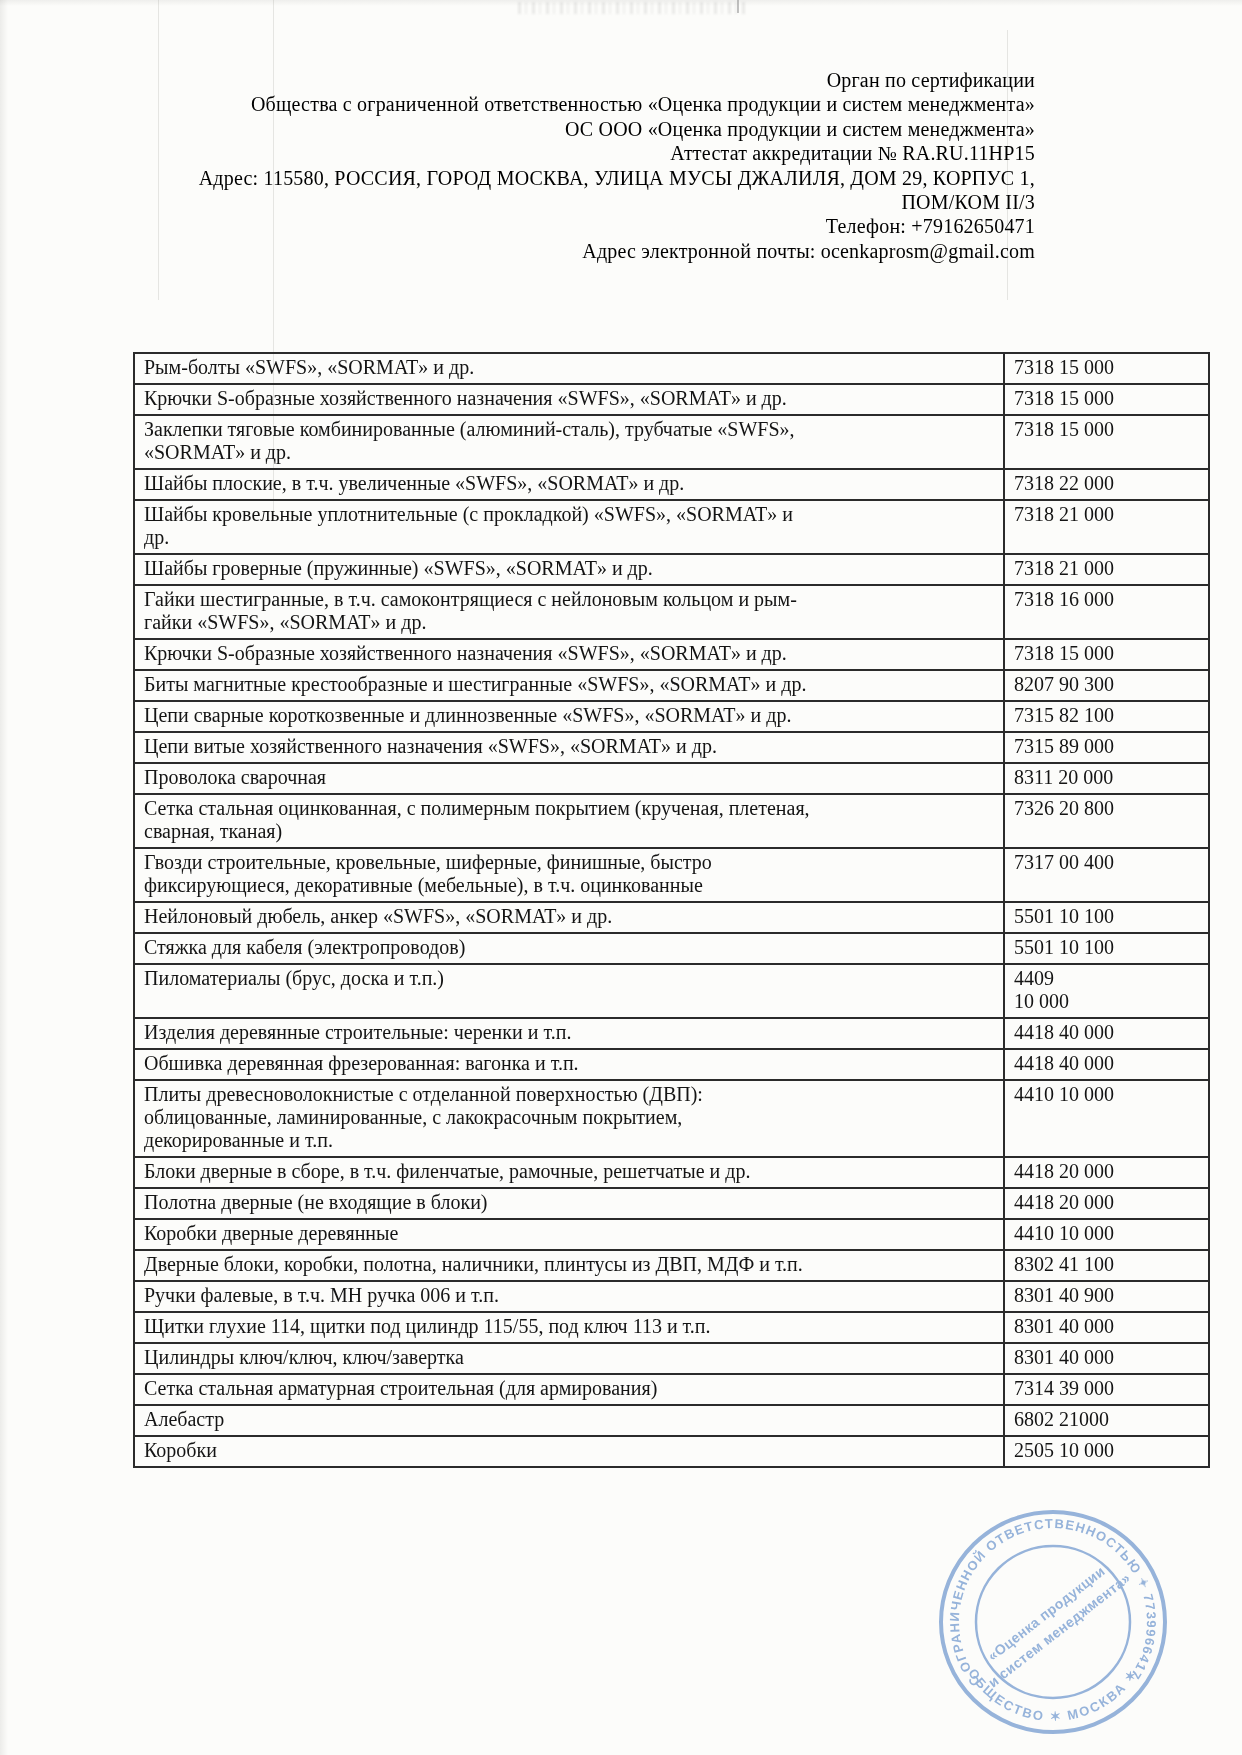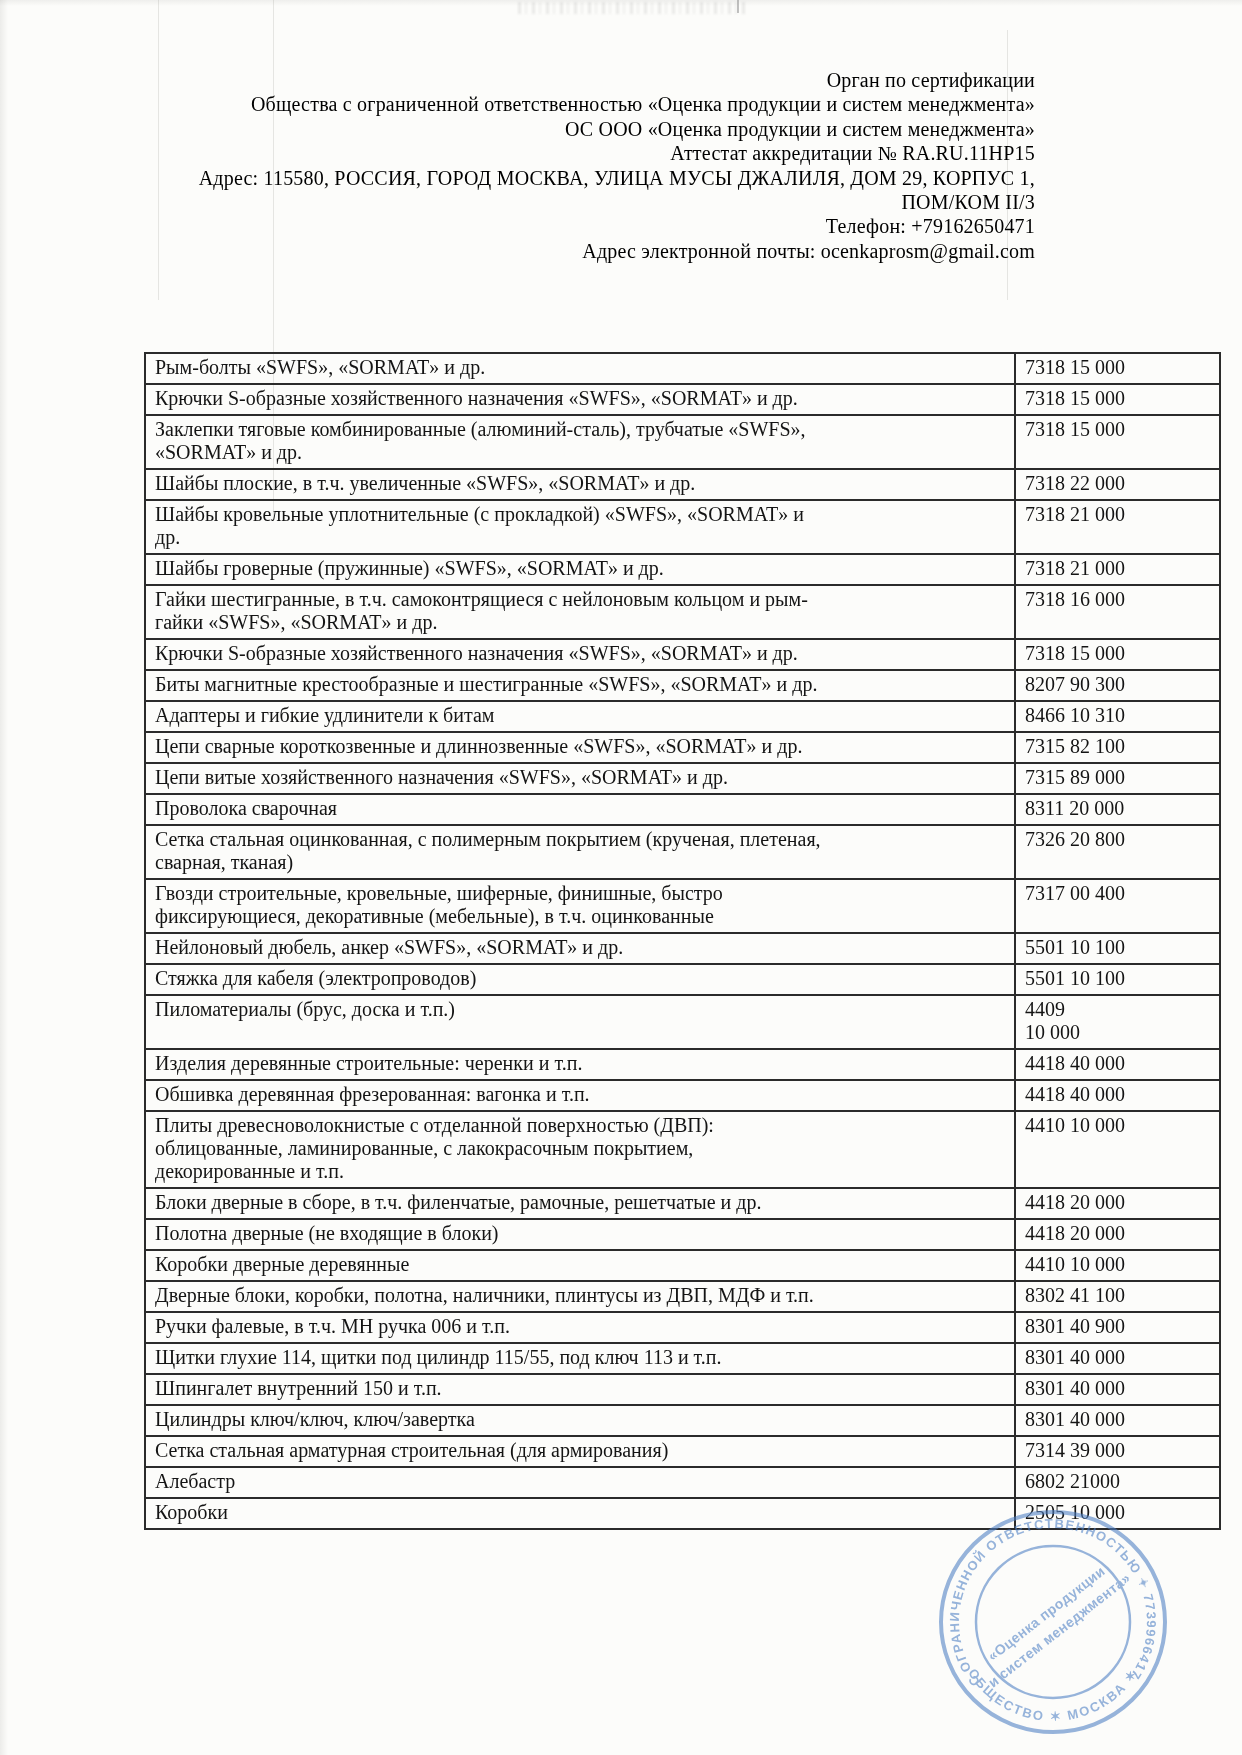--- a/index.html
+++ b/index.html
@@ -30,21 +30,21 @@
 
   .header{
     position:absolute;top:68px;right:207px;
     text-align:right;font-size:20px;line-height:24.4px;
     white-space:nowrap;letter-spacing:.2px;color:#000000;
   }
 
   table.doc-table{
     position:absolute;left:133px;top:352px;
     width:1075px;border-collapse:collapse;table-layout:fixed;
-    font-size:20px;color:#141414;margin-left:11px;
+    font-size:20px;color:#141414;
   }
   table.doc-table td{
     border:2px solid #2b2b2b;
     vertical-align:top;
     padding:2px 8px 4px 9px;
     line-height:23px;
     white-space:pre-line;
     overflow:hidden;
   }
   td.code{padding-left:12px;}
@@ -122,24 +122,20 @@
       </tr>
       <tr>
         <td class="desc">Крючки S-образные хозяйственного назначения «SWFS», «SORMAT» и др.</td>
         <td class="code">7318 15 000</td>
       </tr>
       <tr>
         <td class="desc">Биты магнитные крестообразные и шестигранные «SWFS», «SORMAT» и др.</td>
         <td class="code">8207 90 300</td>
       </tr>
       <tr>
-        <td class="desc">Адаптеры и гибкие удлинители к битам</td>
-        <td class="code">8466 10 310</td>
-      </tr>
-      <tr>
         <td class="desc">Цепи сварные короткозвенные и длиннозвенные «SWFS», «SORMAT» и др.</td>
         <td class="code">7315 82 100</td>
       </tr>
       <tr>
         <td class="desc">Цепи витые хозяйственного назначения «SWFS», «SORMAT» и др.</td>
         <td class="code">7315 89 000</td>
       </tr>
       <tr>
         <td class="desc">Проволока сварочная</td>
         <td class="code">8311 20 000</td>
@@ -196,24 +192,20 @@
       <tr>
         <td class="desc">Дверные блоки, коробки, полотна, наличники, плинтусы из ДВП, МДФ и т.п.</td>
         <td class="code">8302 41 100</td>
       </tr>
       <tr>
         <td class="desc">Ручки фалевые, в т.ч. МН ручка 006 и т.п.</td>
         <td class="code">8301 40 900</td>
       </tr>
       <tr>
         <td class="desc">Щитки глухие 114, щитки под цилиндр 115/55, под ключ 113 и т.п.</td>
-        <td class="code">8301 40 000</td>
-      </tr>
-      <tr>
-        <td class="desc">Шпингалет внутренний 150 и т.п.</td>
         <td class="code">8301 40 000</td>
       </tr>
       <tr>
         <td class="desc">Цилиндры ключ/ключ, ключ/завертка</td>
         <td class="code">8301 40 000</td>
       </tr>
       <tr>
         <td class="desc">Сетка стальная арматурная строительная (для армирования)</td>
         <td class="code">7314 39 000</td>
       </tr>

